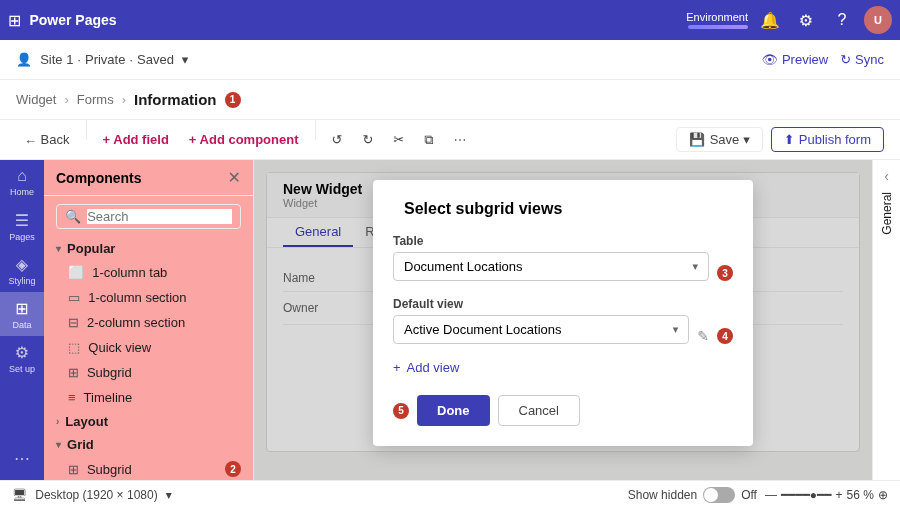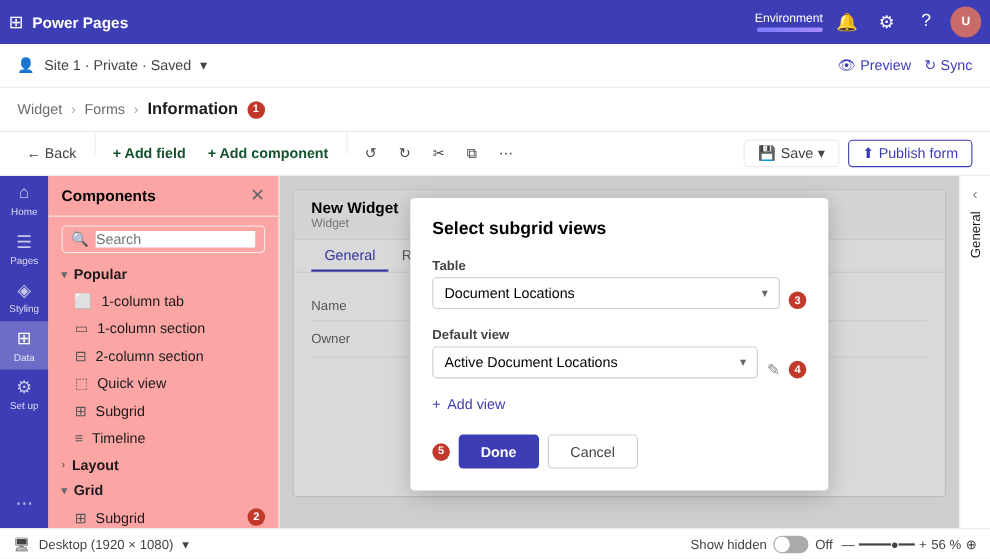--- a/index.html
+++ b/index.html
@@ -36,21 +36,21 @@
     .breadcrumb-sep { color: #aaa; }
     .breadcrumb-current { color: #1b1b1b; font-weight: 600; font-size: 15px; }
     .badge-red { background: #c0392b; color: white; border-radius: 50%; width: 16px; height: 16px; font-size: 10px; display: inline-flex; align-items: center; justify-content: center; font-weight: bold; }
 
     
     .toolbar {
       display: flex; background: white; border-bottom: 1px solid #edebe9;
       height: 40px; padding: 0 16px; gap: 4px;
     }
     .toolbar-btn { display: flex; align-items: center; gap: 4px; padding: 4px 8px; border: none; background: none; cursor: pointer; color: #444; border-radius: 4px; font-size: 13px; }
-    .toolbar-btn.primary { color: #14532d; font-weight: 600; }
+    .toolbar-btn.primary { color: #be185d; font-weight: 600; }
     .toolbar-sep { width: 1px; height: 20px; background: #edebe9; margin: 0 4px; }
     .toolbar-right { margin-left: auto; display: flex; align-items: center; gap: 8px; }
     .save-btn { display: flex; align-items: center; gap: 4px; padding: 4px 12px; border: 1px solid #edebe9; background: white; cursor: pointer; color: #444; border-radius: 4px; font-size: 13px; }
     .publish-btn { display: flex; align-items: center; gap: 4px; padding: 4px 12px; border: 1px solid #3d3db5; background: white; cursor: pointer; color: #3d3db5; border-radius: 4px; font-size: 13px; }
 
     
     .left-panel { width: 210px; background: #fca5a5; border-right: 1px solid #edebe9; display: flex; flex-direction: column; overflow: hidden; }
     .panel-header { display: flex; align-items: center; justify-content: space-between; padding: 8px 12px; border-bottom: 1px solid #edebe9; }
     .panel-title { font-weight: 600; font-size: 14px; }
     .close-btn { cursor: pointer; color: #666; font-size: 16px; border: none; background: none; }
@@ -92,21 +92,21 @@
     .status-left { display: flex; align-items: center; gap: 8px; }
     .status-right { display: flex; align-items: center; gap: 8px; }
     .show-hidden { display: flex; align-items: center; gap: 6px; }
     .toggle { width: 32px; height: 16px; background: #aaa; border-radius: 8px; position: relative; cursor: pointer; }
     .toggle-knob { width: 14px; height: 14px; background: white; border-radius: 50%; position: absolute; top: 1px; left: 1px; }
     .zoom-control { display: flex; align-items: center; gap: 4px; }
 
     
     .dialog-overlay { position: absolute; top: 0; left: 0; right: 0; bottom: 0; background: rgba(0,0,0,0.15); display: flex; align-items: flex-start; justify-content: center; padding-top: 20px; z-index: 100; }
     .dialog { background: white; border-radius: 4px; box-shadow: 0 4px 20px rgba(0,0,0,0.2); width: 380px; padding: 20px; }
-    .dialog-title { font-weight: 600; font-size: 16px; margin-bottom: 16px; }
+    .dialog-title { font-weight: 600; font-size: 16px; margin-bottom: 16px; margin-left: 11px; }
     .checkbox-row { display: flex; align-items: center; gap: 8px; margin-bottom: 16px; font-size: 13px; cursor: pointer; }
     .checkbox { width: 14px; height: 14px; border: 1px solid #888; display: inline-block; background: white; }
     .field-label { font-size: 12px; color: #444; margin-bottom: 4px; font-weight: 600; }
     .select-row { display: flex; align-items: flex-end; gap: 8px; margin-bottom: 16px; }
     .select-box { flex: 1; border: 1px solid #ccc; border-radius: 4px; padding: 6px 10px; font-size: 13px; display: flex; align-items: center; justify-content: space-between; cursor: pointer; background: white; }
     .select-chevron { font-size: 11px; color: #666; }
     .add-view-row { display: flex; align-items: center; gap: 6px; font-size: 13px; color: #3d3db5; cursor: pointer; margin-bottom: 20px; }
     .dialog-footer { display: flex; gap: 8px; }
     .done-btn { background: #3d3db5; color: white; border: none; border-radius: 4px; padding: 7px 20px; font-size: 13px; cursor: pointer; font-weight: 600; }
     .cancel-btn { background: white; color: #444; border: 1px solid #ccc; border-radius: 4px; padding: 7px 20px; font-size: 13px; cursor: pointer; }

